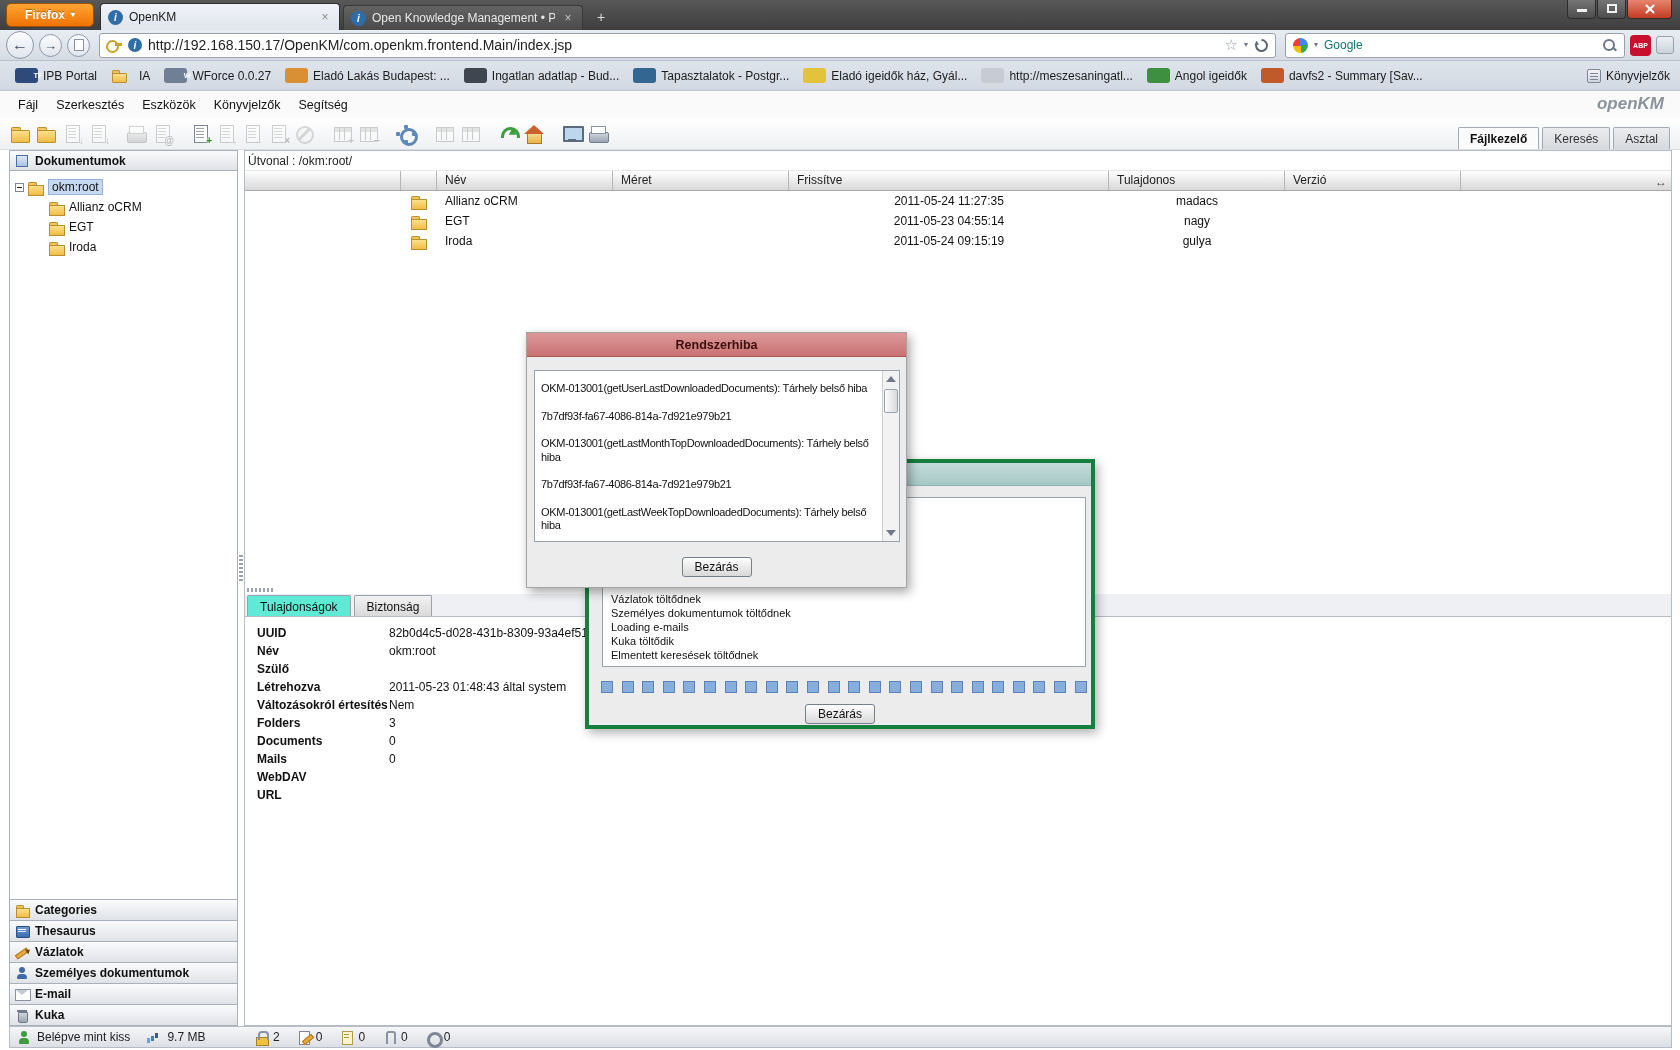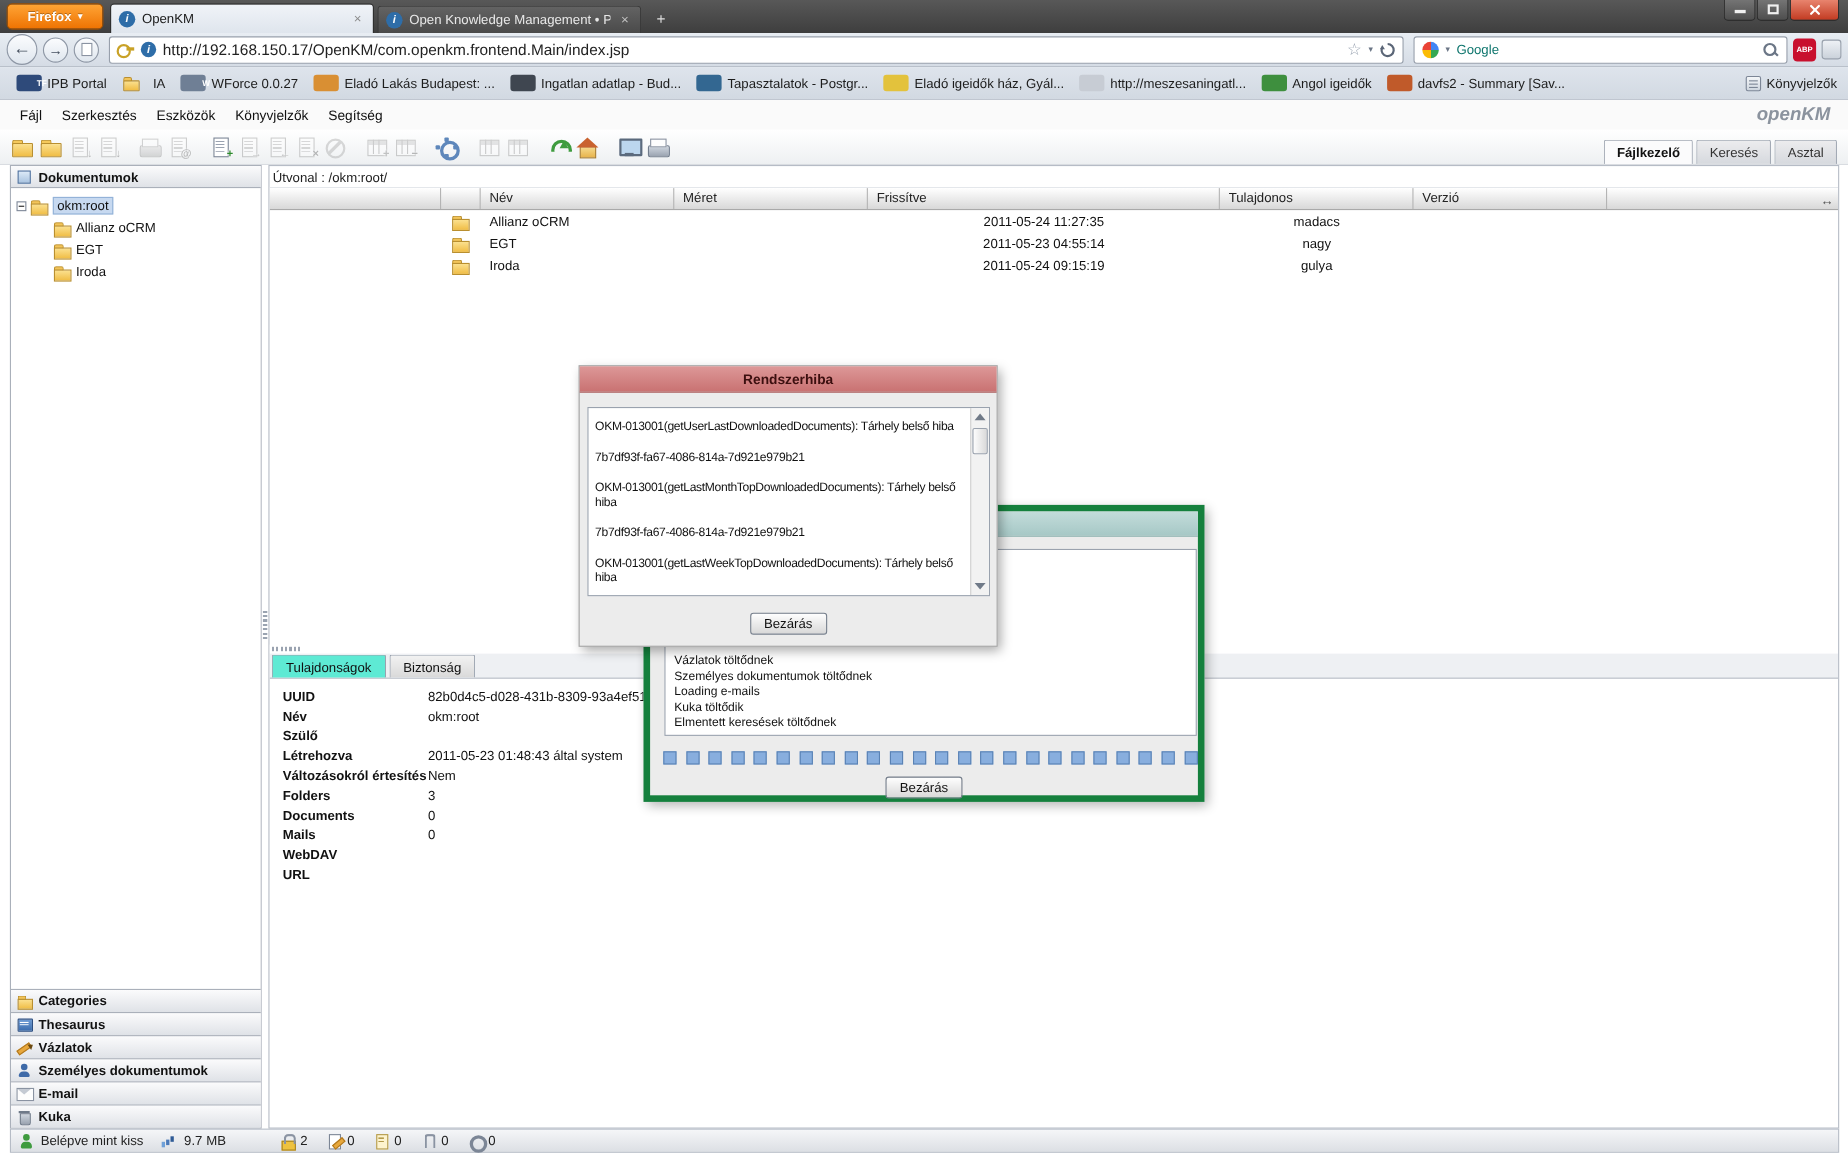--- a/index.html
+++ b/index.html
@@ -207,21 +207,21 @@
   .si-doc::after   { content:""; position:absolute; left:5px; top:4px; width:5px; height:6px; background:repeating-linear-gradient(#b39a4a 0 1px, transparent 1px 3px); }
   .si-clip::before { content:""; position:absolute; left:4px; top:1px; width:6px; height:11px; border:2px solid #8a93a2; border-radius:3px 3px 0 0; border-bottom:none; }
   .si-gear::before { content:""; position:absolute; left:2px; top:2px; width:10px; height:10px; border:3px solid #7c8696; border-radius:50%; }
   .sb-counters { display:flex; gap:17px; margin-left:12px; align-items:center; }
   .counter { display:flex; gap:4px; align-items:center; }
 
   
   .dlg-btn { min-width:66px; height:20px; padding:0 12px; background:linear-gradient(#fefefe,#d8d8d8);
              border:1px solid #767f8c; border-radius:3px; font-size:12px; font-family:inherit; color:#111; }
   #dlg-loading { position:absolute; left:585px; top:459px; width:510px; height:270px; background:#ececec;
-                 border:6px solid #15803d; box-shadow:3px 4px 10px rgba(0,0,0,.3); z-index:40; }
+                 border:4px solid #15803d; box-shadow:3px 4px 10px rgba(0,0,0,.3); z-index:40; }
   .dlg-head-loading { height:23px; background:linear-gradient(#c3dcda,#a6c8c6); border-bottom:1px solid #8fb3b1; }
   .load-box { position:absolute; left:13px; top:34px; width:484px; height:170px; background:#fff; border:1px solid #9aa2ae;
               display:flex; flex-direction:column; justify-content:flex-end; padding:4px 8px; font-size:11px; line-height:14px; }
   .load-progress { position:absolute; left:12px; top:218px; width:486px; display:flex; justify-content:space-between; }
   .psq { width:12px; height:12px; background:#88aede; border:1px solid #5a82b4; flex:none; }
   .load-btn { position:absolute; top:241px; left:50%; transform:translateX(-50%); }
   #dlg-error { position:absolute; left:526px; top:332px; width:381px; height:256px; background:#ececec;
                border:1px solid #a3a3a3; box-shadow:3px 4px 10px rgba(0,0,0,.35); z-index:50; }
   .dlg-head-error { height:24px; background:linear-gradient(#dd9898,#c97272); border-bottom:1px solid #a85555;
                     display:flex; align-items:center; justify-content:center; font-weight:bold; font-size:12.5px; color:#3c0f0f; }

